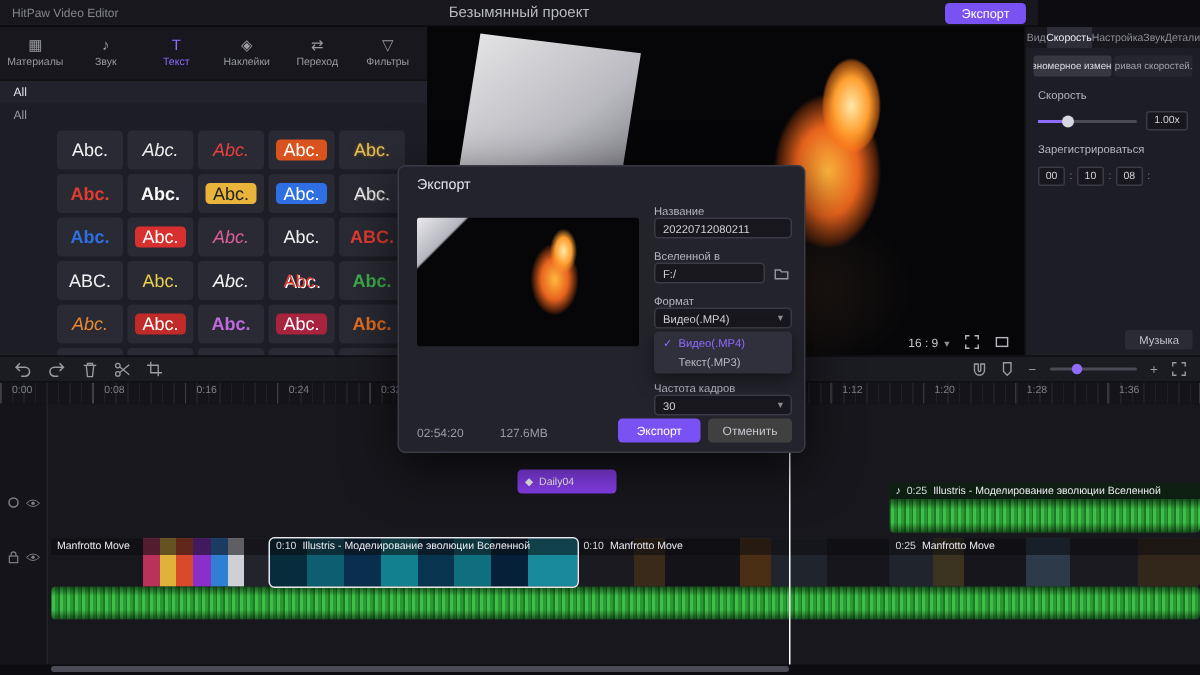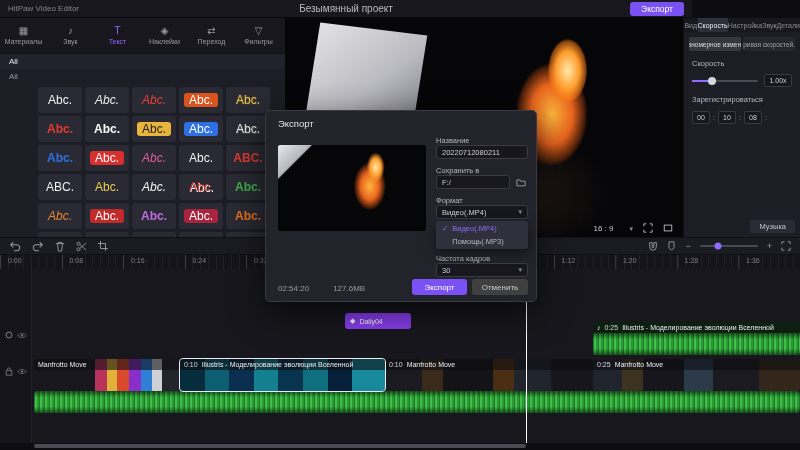--- a/index.html
+++ b/index.html
@@ -28,21 +28,21 @@
 
 
 #preview{position:absolute;left:285px;top:18px;width:398px;height:219px;background:#000;overflow:hidden}
 #scene{position:absolute;inset:0;background:
  radial-gradient(26px 42px at 71% 24%, #ffe9a8 0%, #ff9d2e 45%, rgba(255,120,20,.5) 70%, transparent 76%),
  radial-gradient(46px 66px at 67% 44%, #ffb83d 0%, #e8641e 45%, rgba(160,60,10,.4) 72%, transparent 78%),
  radial-gradient(150px 90px at 55% 80%, rgba(70,50,38,.55) 0%, transparent 70%),
  #060608}
 #softbox{position:absolute;left:7%;top:5%;width:27%;height:42%;background:linear-gradient(135deg,#f6f6f8 0%,#c9c9d0 60%,#8a8a92 100%);transform:skew(-9deg,7deg);opacity:.92}
 #preview-bar{position:absolute;right:10px;bottom:4px;display:flex;align-items:center;gap:10px;color:#c7c7cf;font-size:8px;z-index:2}
-#ratio-btn{display:flex;align-items:flex-end;gap:16px}
+#ratio-btn{display:flex;align-items:flex-end;gap:4px}
 .pv-icon{color:#b9b9c2}
 
 
 #right-panel{position:absolute;left:683px;top:18px;width:117px;height:219px;background:#1d1d25;border-left:1px solid #111}
 #rp-tabs{display:flex;height:14px;background:#17171d}
 .rp-tab{flex:1;display:flex;align-items:center;justify-content:center;font-size:7px;color:#8d8d96;white-space:nowrap}
 .rp-tab:nth-child(2){background:#2e2e39;color:#ecebf1}
 #mode-row{display:flex;gap:2px;padding:5px 5px 0}
 .mode-btn{flex:1;height:14px;background:#26262e;border-radius:2px;font-size:6.5px;color:#a0a0aa;display:flex;align-items:center;justify-content:center;white-space:nowrap;overflow:hidden}
 .mode-btn:first-child{background:#37373f;color:#dcdce2}
@@ -448,41 +448,41 @@
 <div id="playhead"></div>
 <div id="h-scrollbar"></div>
 
 <div id="export-modal">
   <div id="em-title">Экспорт</div>
   <div id="em-thumb"></div>
 
   <div class="em-label" style="top:25px">Название</div>
   <input class="em-field" style="top: 34px;" value="20220712080211">
 
-  <div class="em-label" style="top:55px">Сохранить в</div>
+  <div class="em-label" style="top:55px">Вселенной в</div>
   <input class="em-field" style="top: 64px; width: 74px;" value="F:/">
   <span id="em-folder">
     <svg width="10" height="9" viewBox="0 0 12 10">
         <path d="M1 2h4l1 1.5h5V9H1z" fill="none" stroke="currentColor" stroke-width="1.1"></path>
       </svg>
   </span>
 
   <div class="em-label" style="top:85px">Формат</div>
   <div class="em-select" style="top:94px">
     <span>Видео(.MP4)</span>
     <span class="chev">▾</span>
   </div>
   <div id="em-dropdown">
       <div class="em-option">
       <span class="check">✓</span>
       <span>Видео(.MP4)</span>
     </div>
       <div class="em-option">
       <span class="check">✓</span>
-      <span>Помощь(.MP3)</span>
+      <span>Текст(.MP3)</span>
     </div>
     </div>
 
   <div class="em-label" style="top:143px">Частота кадров</div>
   <div class="em-select" style="top:152px">
     <span>30</span>
     <span class="chev">▾</span>
   </div>
 
   <div id="em-info">

